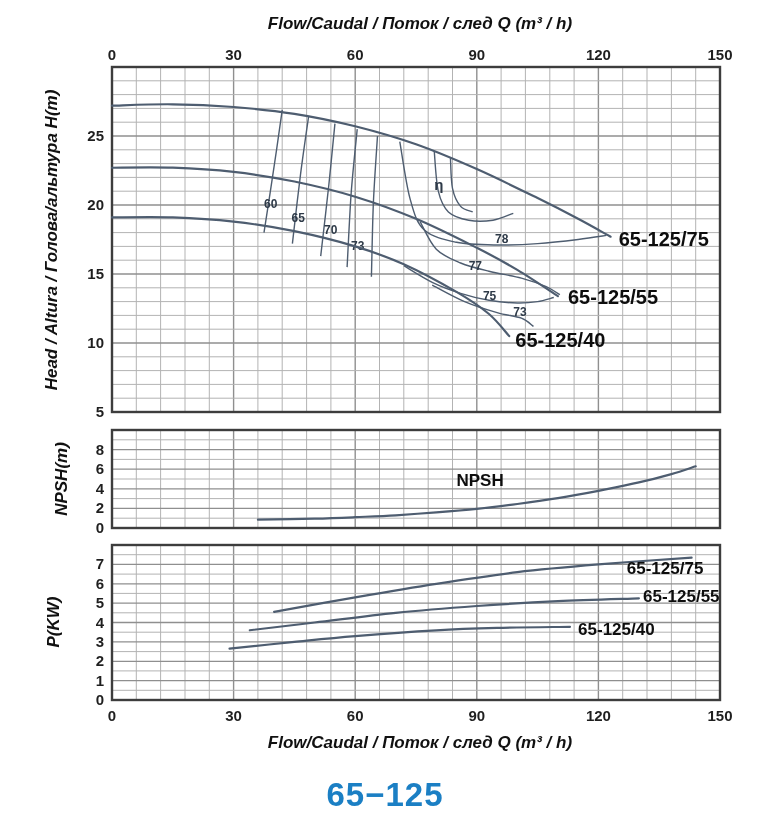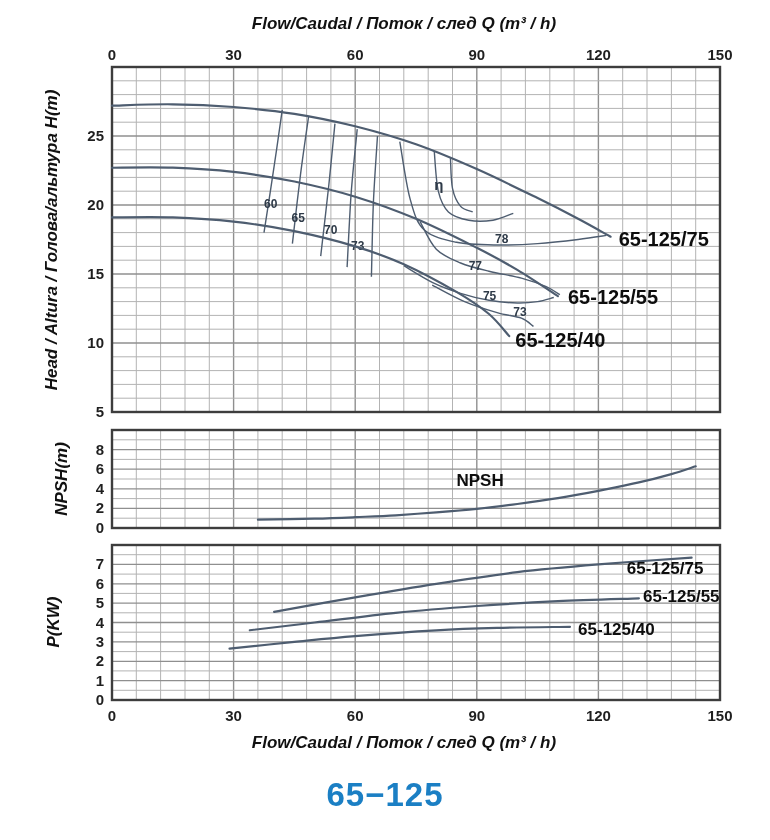--- a/index.html
+++ b/index.html
@@ -1,19 +1,19 @@
 <!DOCTYPE html>
 <html><head>
 <meta charset="utf-8">
 <style>
   html,body{margin:0;padding:0;background:#ffffff;}
   .page{position:relative;width:770px;height:840px;background:#ffffff;overflow:hidden;
         font-family:"Liberation Sans",sans-serif;}
   #chart-svg{position:absolute;left:0;top:0;}
-  .xlabel{position:absolute;left:100px;width:608px;text-align:center;
+  .xlabel{position:absolute;left:116px;width:608px;text-align:center;
           font:italic 700 17px "Liberation Sans",sans-serif;color:#111;}
   .xlabel.top{top:14px;}
   .xlabel.bottom{top:733px;}
   .ylabel{position:absolute;transform:translate(-50%,-50%) rotate(-90deg);
           font:italic 700 17px "Liberation Sans",sans-serif;color:#111;white-space:nowrap;}
   .ylabel.head{left:52px;top:240px;}
   .ylabel.npsh{left:62px;top:479px;}
   .ylabel.power{left:54px;top:622px;}
   .page-title{position:absolute;top:776px;left:0;width:770px;text-align:center;
           font:600 33px "Liberation Sans",sans-serif;letter-spacing:1px;}

